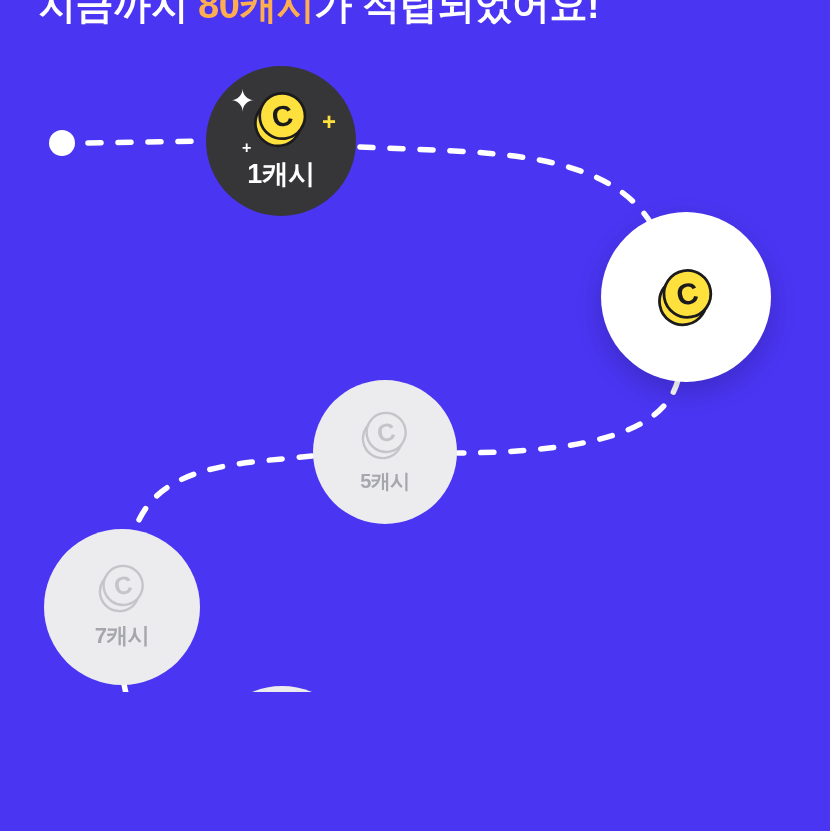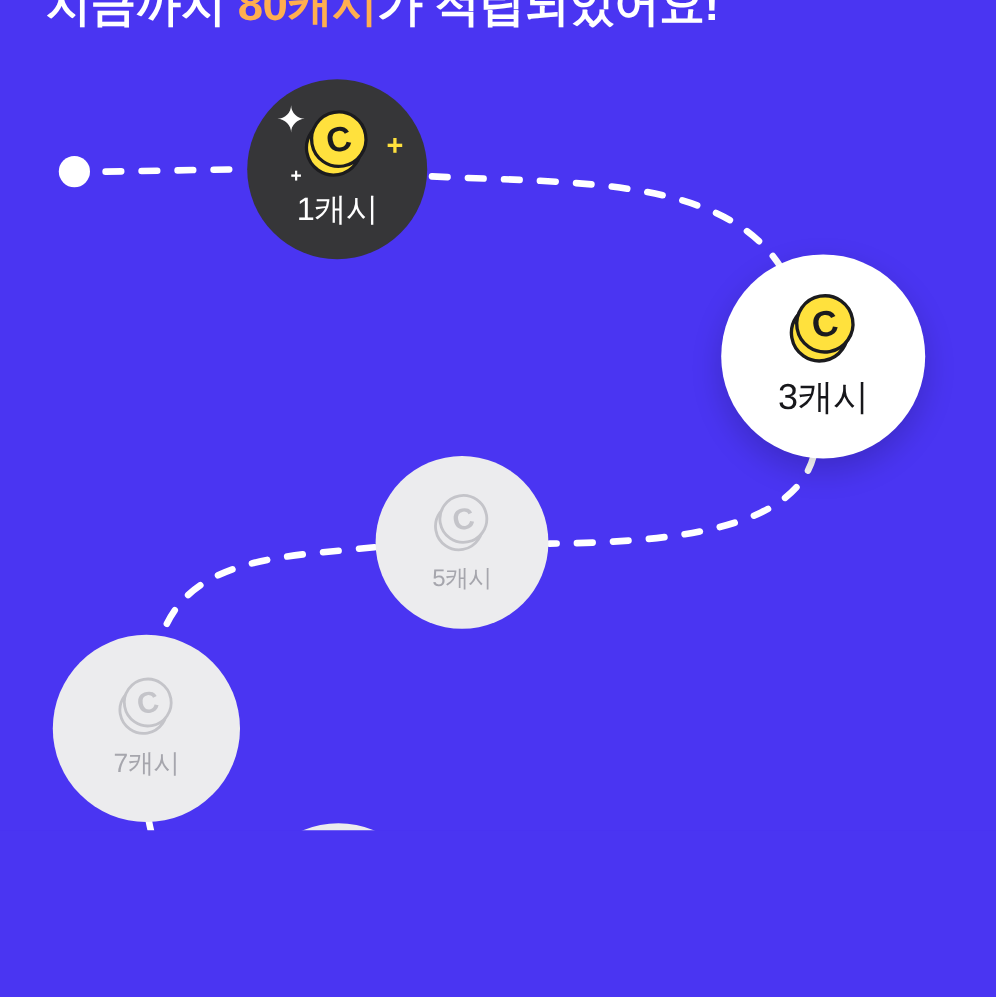--- a/index.html
+++ b/index.html
@@ -33,21 +33,21 @@
     position: absolute;
     border-radius: 50%;
     display: flex;
     flex-direction: column;
     align-items: center;
     justify-content: center;
   }
   .node--completed { background: #363638; color: #FFFFFF; }
   .node--current   { background: #FFFFFF; color: #17171B; box-shadow: 0 10px 26px rgba(0,0,0,0.18); }
   .node--locked    { background: #ECECEE; color: #A6A6AD; }
-  .node .label { font-weight: 400; margin-top: 8px; letter-spacing: -0.5px; }
+  .node .label { font-weight: 700; margin-top: 8px; letter-spacing: -0.5px; }
 
   .n1 { left: 206px; top: 66px;  width: 150px; height: 150px; }
   .n1 .label { font-size: 27px; }
   .n2 { left: 601px; top: 212px; width: 170px; height: 170px; }
   .n2 .label { font-size: 30px; }
   .n3 { left: 313px; top: 380px; width: 144px; height: 144px; }
   .n3 .label { font-size: 20px; }
   .n4 { left: 44px;  top: 529px; width: 156px; height: 156px; }
   .n4 .label { font-size: 22px; }
   .n5 { left: 205px; top: 686px; width: 154px; height: 154px; }
@@ -120,21 +120,20 @@
   </div>
 
   <div class="node node--current n2">
     <svg class="coin" width="60" height="60" viewBox="0 0 64 64">
       <g transform="rotate(-10 32 32)">
         <circle cx="28" cy="36" r="25" fill="#FFE13D" stroke="#1B1B1E" stroke-width="3"></circle>
         <circle cx="34" cy="29" r="25" fill="#FFE13D" stroke="#1B1B1E" stroke-width="3"></circle>
         <text x="34" y="40" text-anchor="middle" font-size="32" font-weight="800" fill="#1B1B1E">C</text>
       </g>
     </svg>
-    <div class="label">3캐시</div>
   </div>
 
   <div class="node node--locked n3">
     <svg class="coin" width="50" height="50" viewBox="0 0 64 64">
       <g transform="rotate(-10 32 32)">
         <circle cx="28" cy="36" r="25" fill="#ECECEE" stroke="#C4C4C9" stroke-width="3"></circle>
         <circle cx="34" cy="29" r="25" fill="#ECECEE" stroke="#C4C4C9" stroke-width="3"></circle>
         <text x="34" y="40" text-anchor="middle" font-size="32" font-weight="800" fill="#C4C4C9">C</text>
       </g>
     </svg>

